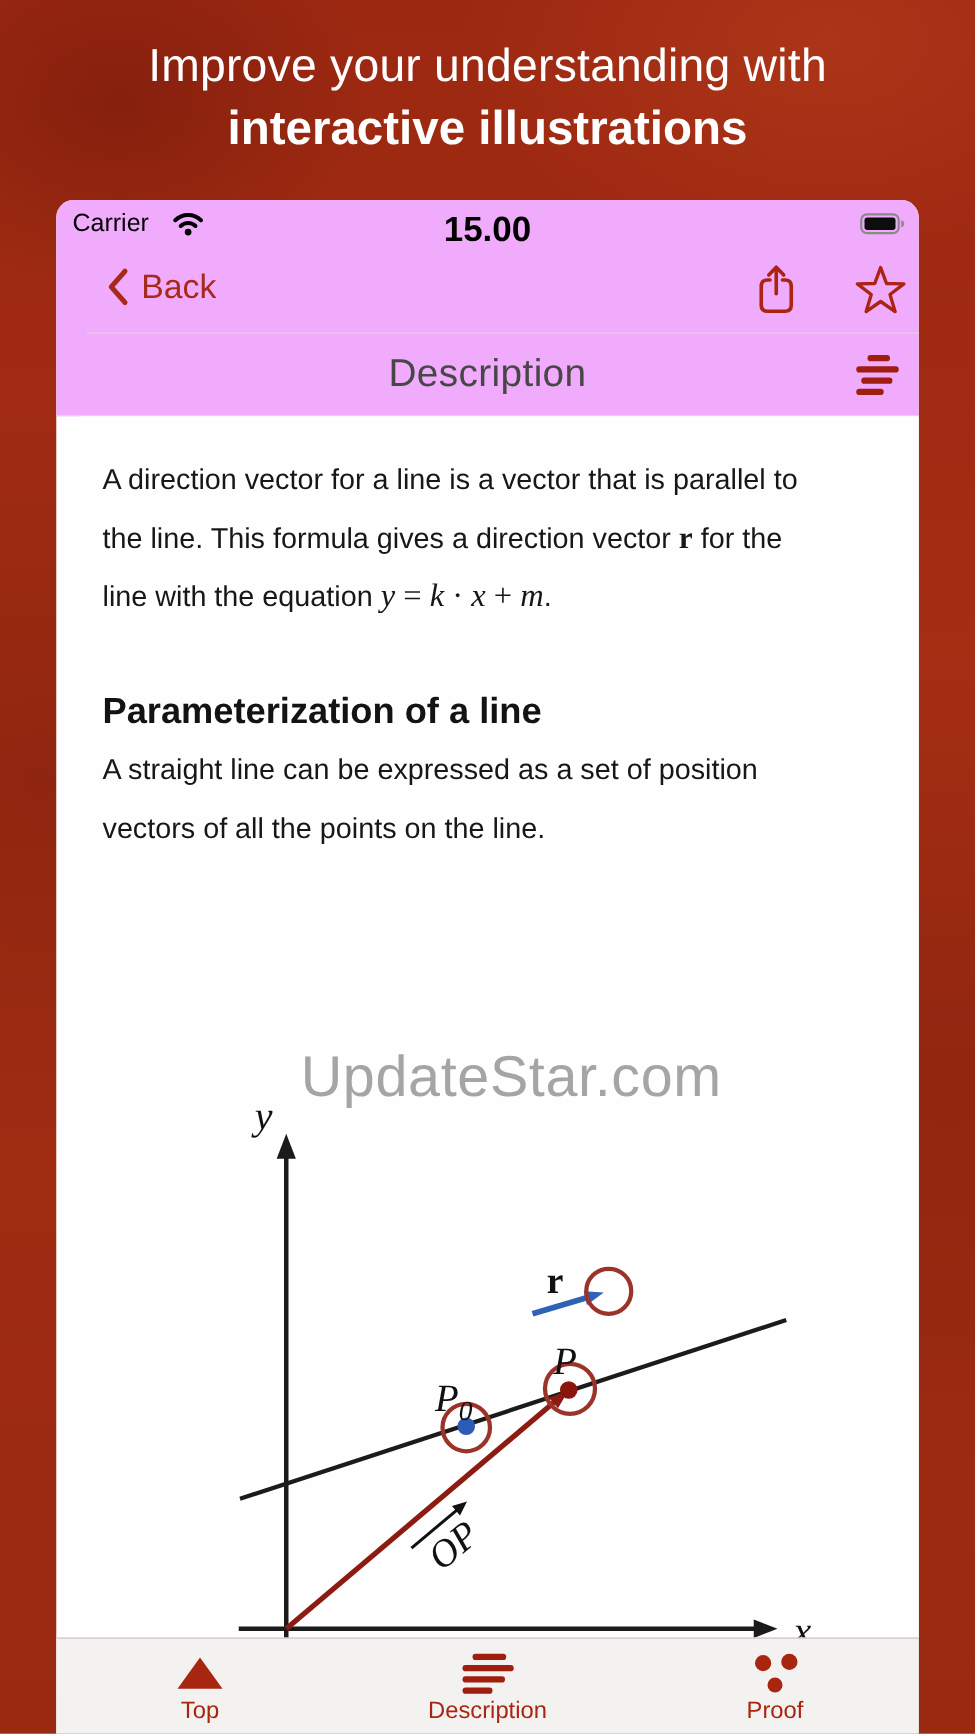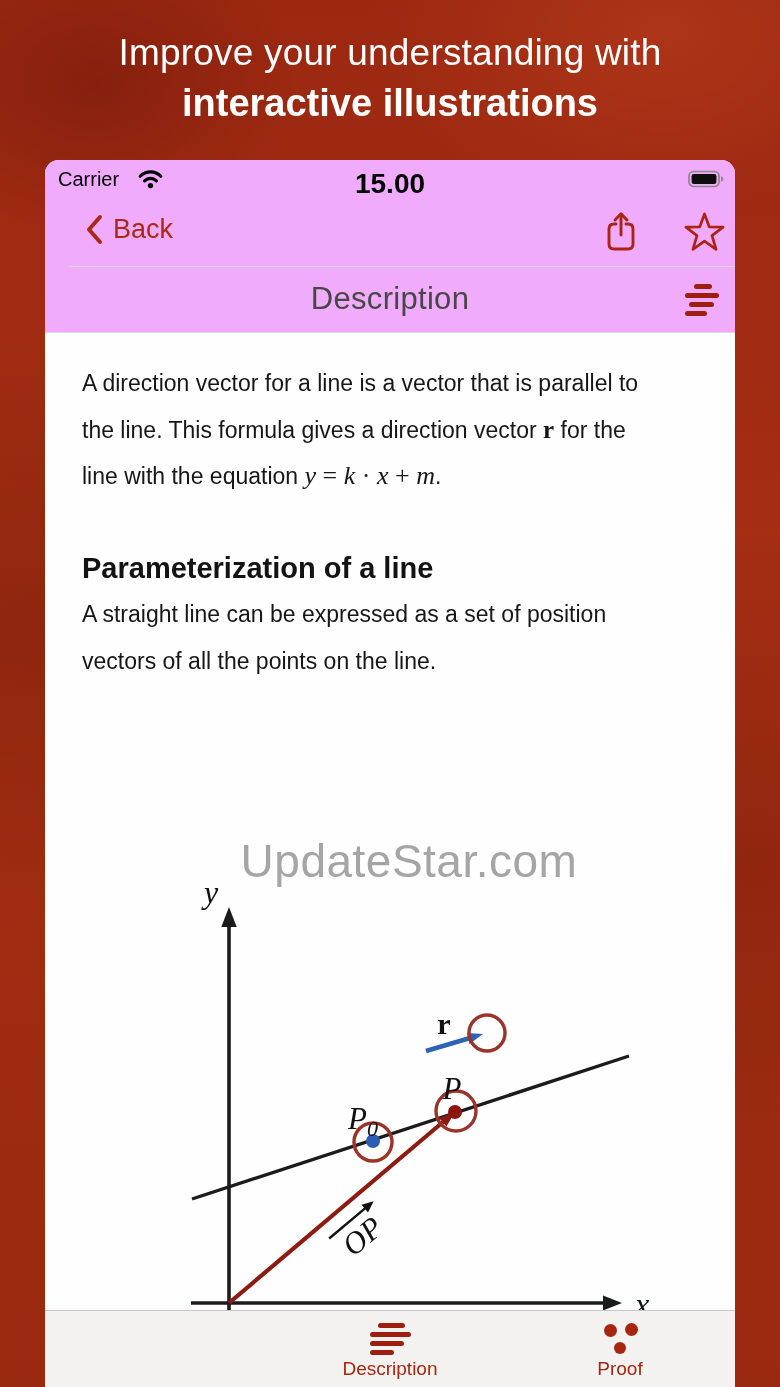--- a/index.html
+++ b/index.html
@@ -187,20 +187,26 @@
       <circle cx="392" cy="258" r="20" fill="none" stroke="#9c332a" stroke-width="3.4"></circle>
       <circle cx="391" cy="259" r="7" fill="#8a150c"></circle>
       <text x="388" y="246" font-family="Liberation Serif,serif" font-style="italic" font-size="31" fill="#111" text-anchor="middle">P</text>
     </svg>
 
     <div class="t-label"><span class="it">t</span><span> = 1.5</span></div>
 
   </div>
 
   <div class="tabbar">
+    <div class="tab tab-top">
+      <div class="icon-box">
+          <span class="tri-up"></span>
+        </div>
+      <div class="tab-label">Top</div>
+    </div>
     <div class="tab tab-desc">
       <div class="icon-box">
         <span class="hline-icon menu-bottom">
           <i class="ln" style="left:8px;top:1px;width:27px;"></i>
           <i class="ln" style="left:0;top:10px;width:41px;"></i>
           <i class="ln" style="left:0;top:19px;width:34px;"></i>
           <i class="ln" style="left:0;top:28px;width:24px;"></i>
         </span>
       </div>
       <div class="tab-label">Description</div>

